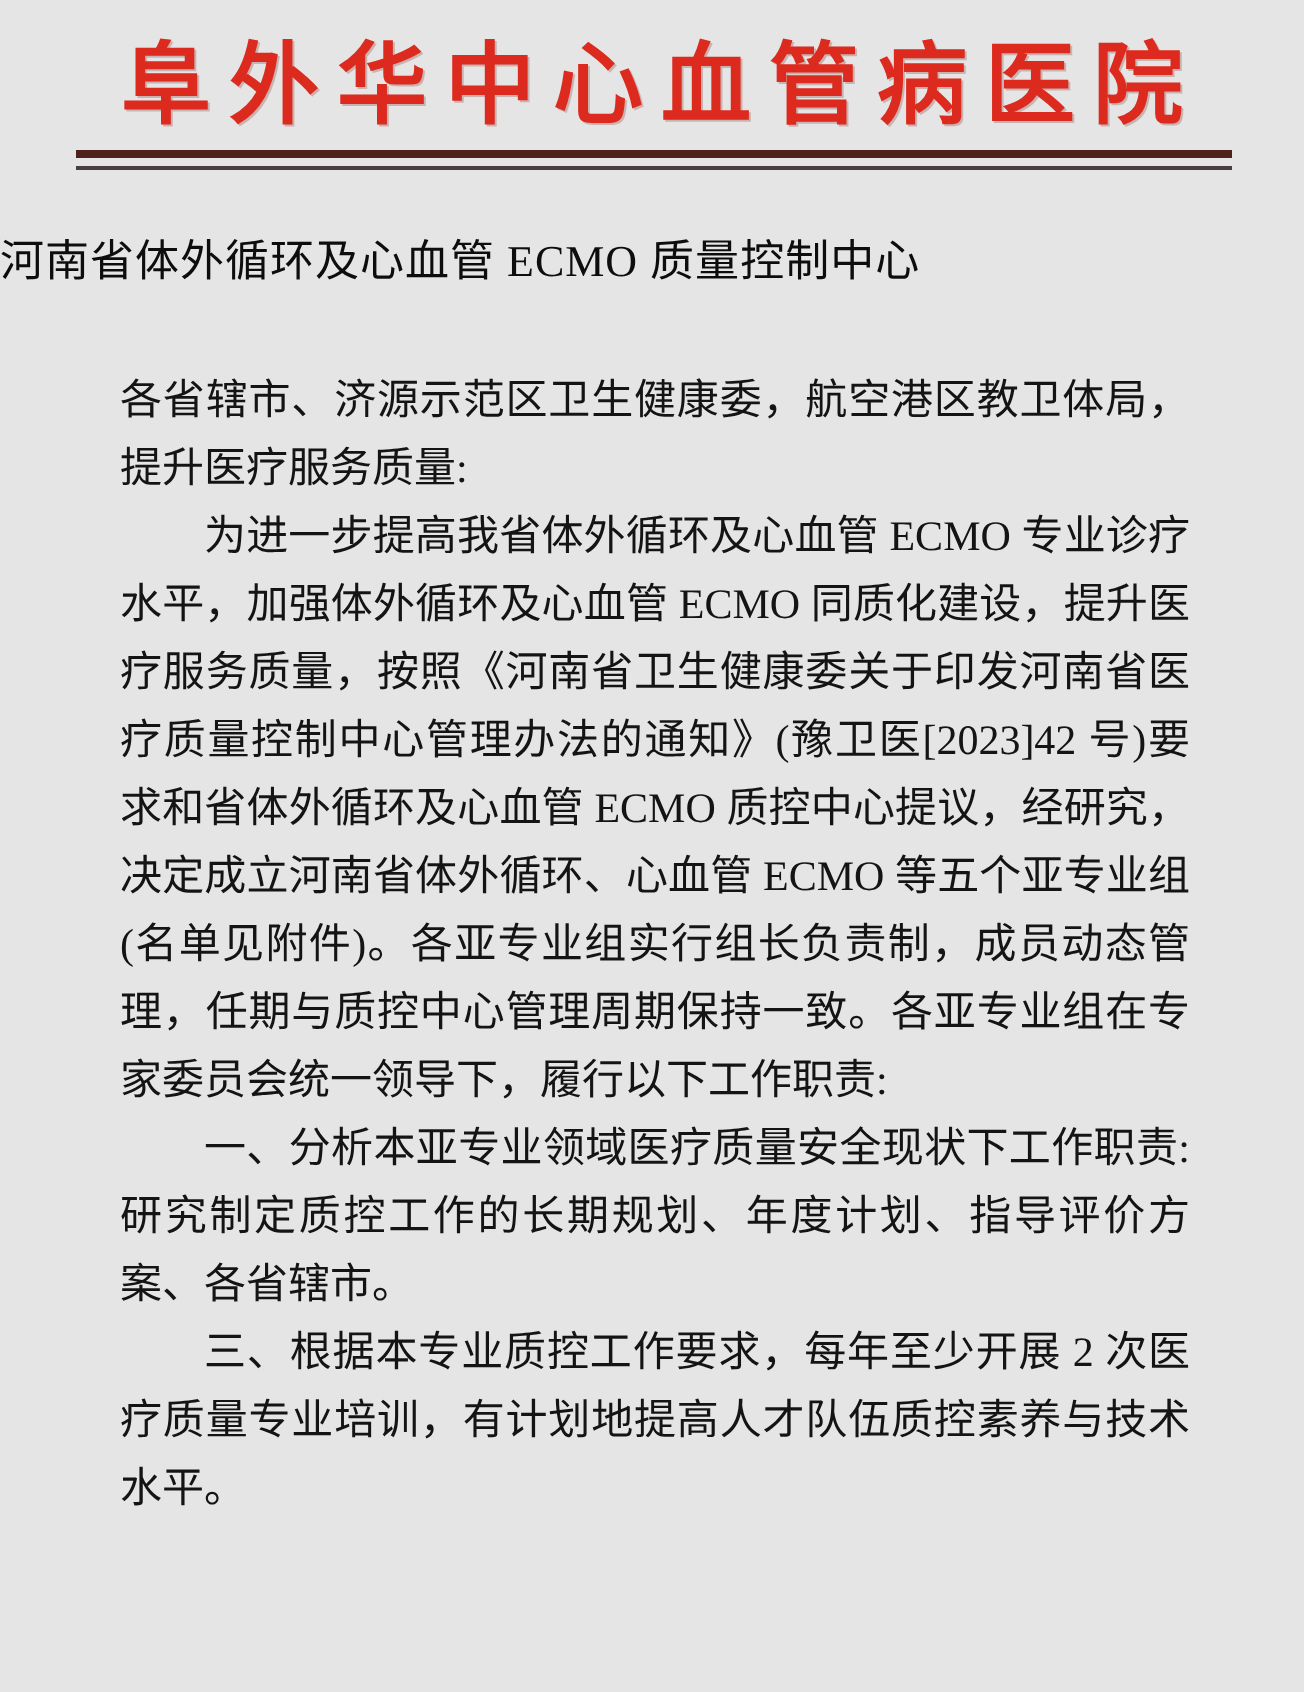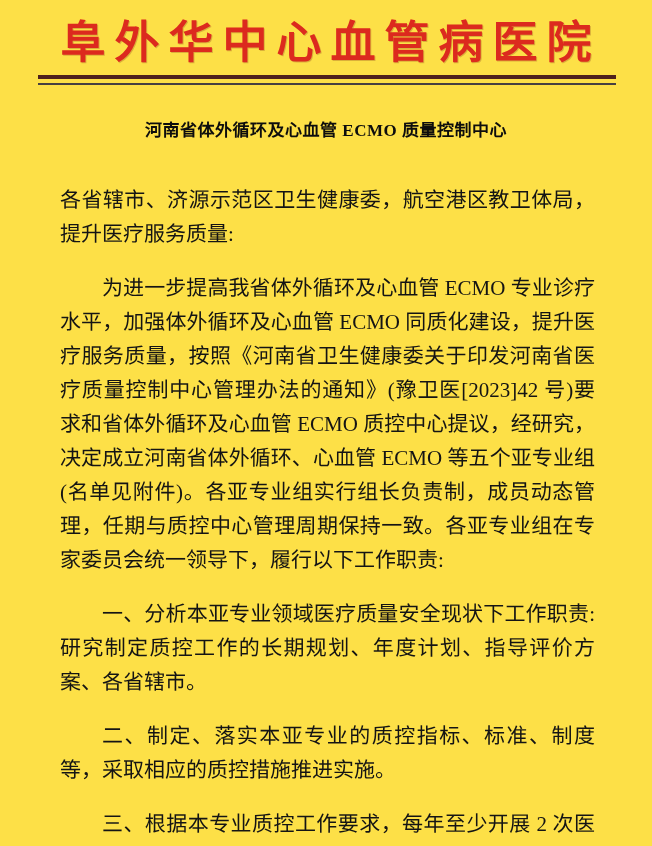--- a/index.html
+++ b/index.html
@@ -5,21 +5,21 @@
   html, body {
     margin: 0;
     padding: 0;
     background: #ffffff;
   }
   .page {
     position: relative;
     width: 652px;
     height: 846px;
     margin: 0 auto;
-    background: #fde047;
+    background: #e5e5e5;
     overflow: hidden;
     font-family: "Liberation Serif", "DejaVu Serif", serif;
     color: #1a1a1a;
     box-sizing: border-box;
   }
   
   .letterhead {
     margin-top: 18px;
     text-align: center;
   }
@@ -38,43 +38,42 @@
   
   .letterhead-rule {
     margin: 5px 36px 0 38px;
     height: 4px;
     border-top: 4px solid #4e211c;
     border-bottom: 2px solid #474041;
   }
   
   .notice-title {
     margin-top: 24px;
-    text-align: center;
-    font-weight: 700;
-    font-size: 17px;
+    text-align: left;
+    font-weight: 400;
+    font-size: 22px;
     line-height: 43px;
     color: #0d0d0d;
     letter-spacing: 0.5px;
   }
   .notice-title div { white-space: nowrap; }
   
   .notice-body {
     margin: 31px 57px 0 60px;
     font-size: 21px;
     line-height: 34px;
     text-align: justify;
     color: #141414;
   }
   .notice-body p {
     margin: 0;
     padding: 0;
   }
   .notice-body p.indent {
     text-indent: 2em;
-    margin-top: 20px;
   }
 </style>
 </head>
 <body>
 
 <div class="page">
 
   <header class="letterhead">
     <h1 class="hospital-name">阜外华中心血管病医院</h1>
   </header>
@@ -82,18 +81,17 @@
   <div class="letterhead-rule"></div>
 
   <div class="notice-title">
     <div>河南省体外循环及心血管 ECMO 质量控制中心</div>
   </div>
 
   <main class="notice-body">
     <p>各省辖市、济源示范区卫生健康委，航空港区教卫体局，提升医疗服务质量:</p>
     <p class="indent">为进一步提高我省体外循环及心血管 ECMO 专业诊疗水平，加强体外循环及心血管 ECMO 同质化建设，提升医疗服务质量，按照《河南省卫生健康委关于印发河南省医疗质量控制中心管理办法的通知》(豫卫医[2023]42 号)要求和省体外循环及心血管 ECMO 质控中心提议，经研究，决定成立河南省体外循环、心血管 ECMO 等五个亚专业组(名单见附件)。各亚专业组实行组长负责制，成员动态管理，任期与质控中心管理周期保持一致。各亚专业组在专家委员会统一领导下，履行以下工作职责:</p>
     <p class="indent">一、分析本亚专业领域医疗质量安全现状下工作职责:研究制定质控工作的长期规划、年度计划、指导评价方案、各省辖市。</p>
-    <p class="indent">二、制定、落实本亚专业的质控指标、标准、制度等，采取相应的质控措施推进实施。</p>
     <p class="indent">三、根据本专业质控工作要求，每年至少开展 2 次医疗质量专业培训，有计划地提高人才队伍质控素养与技术水平。</p>
 
   </main>
 
 </div>
 
 </body></html>

